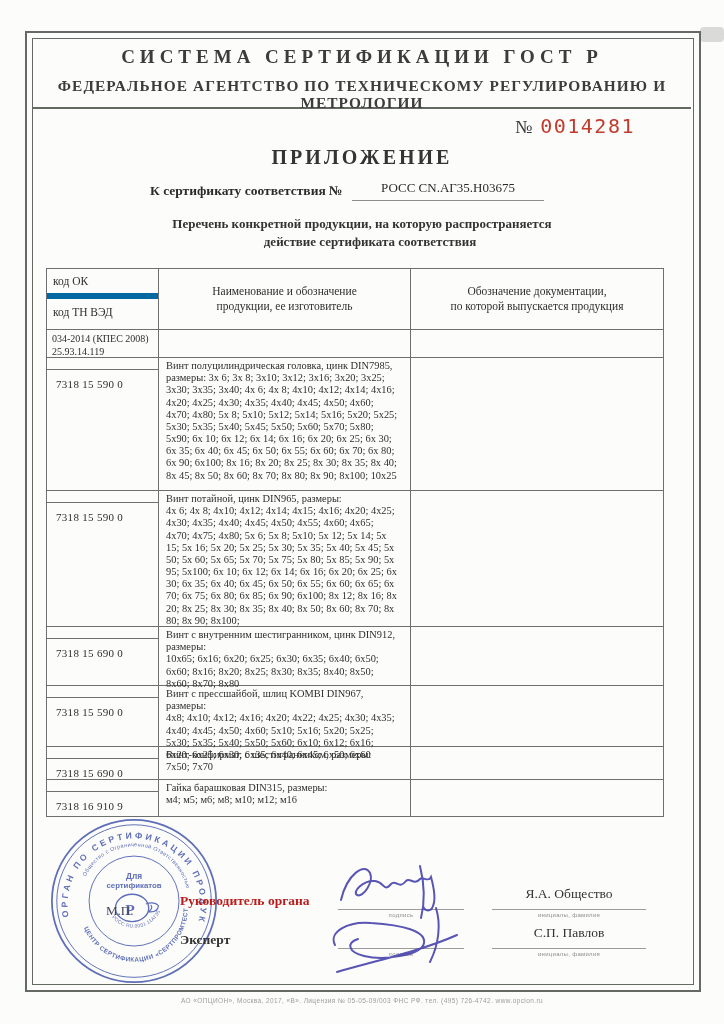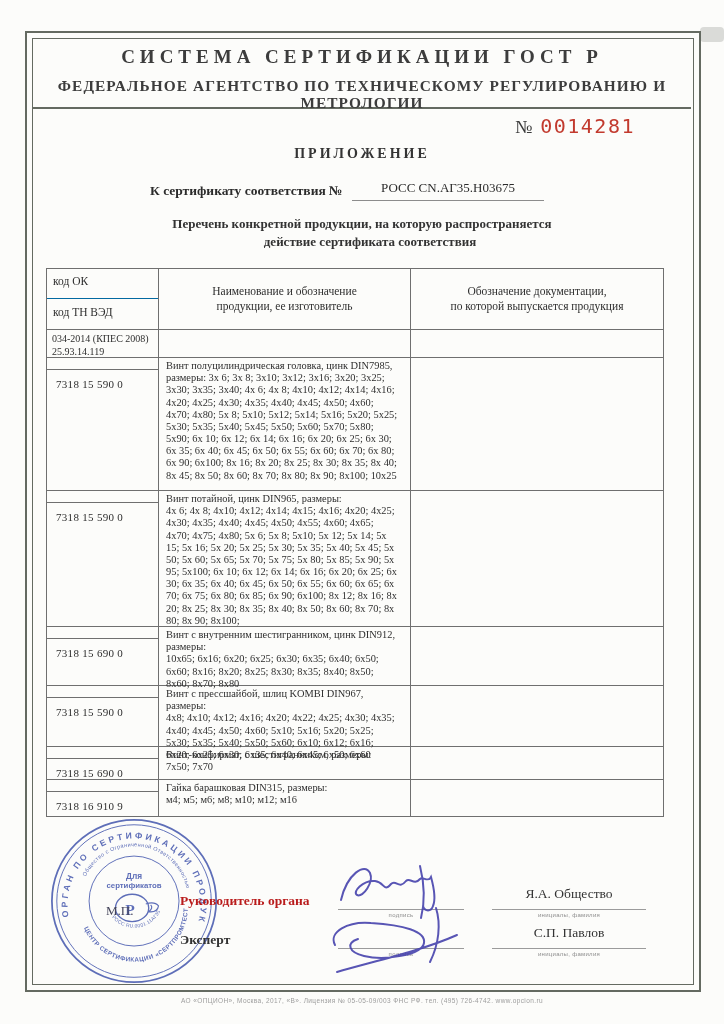--- a/index.html
+++ b/index.html
@@ -8,39 +8,39 @@
   .frame-outer{position:absolute;left:25px;top:31px;width:672px;height:957px;border:2px solid #646a61;}
   .frame-inner{position:absolute;left:32px;top:38px;width:660px;height:945px;border:1px solid #646a61;}
   .header-rule{position:absolute;left:33px;top:107px;width:658px;border-top:2px solid #646a61;}
   .t1{position:absolute;left:40px;right:40px;top:46px;text-align:center;font-size:19px;font-weight:bold;
       letter-spacing:5px;color:#3c3c3c;}
   .t2{position:absolute;left:36px;right:36px;top:78px;text-align:center;font-size:14.5px;font-weight:bold;
       letter-spacing:1px;color:#3c3c3c;transform:scaleX(1.06);}
   .formnum{position:absolute;left:515px;top:114px;white-space:nowrap;}
   .formnum .nsign{font-size:18px;color:#3a3a3a;margin-right:8px;}
   .formnum .digits{font-family:"DejaVu Sans Mono",monospace;font-size:20px;color:#c23a2e;letter-spacing:1.5px;text-align:right;}
-  .doc-title{position:absolute;left:0;right:0;top:146px;text-align:center;font-size:14px;font-weight:bold;
+  .doc-title{position:absolute;left:0;right:0;top:146px;text-align:center;font-size:20px;font-weight:bold;
       letter-spacing:3px;color:#343434;}
   .certrow{position:absolute;left:0;right:30px;top:183px;text-align:center;font-size:13.5px;}
   .certrow .lbl{font-weight:bold;}
   .certrow .val{display:inline-block;min-width:180px;text-align:center;font-size:13px;
       border-bottom:1px solid #8c8c8c;padding:0 6px 4px 6px;margin-left:6px;vertical-align:baseline;
       transform:translateY(-3px);}
   .sub1{position:absolute;left:0;right:0;top:216px;text-align:center;font-size:13px;font-weight:bold;color:#333;}
   .sub2{position:absolute;left:16px;right:0;top:234px;text-align:center;font-size:13px;font-weight:bold;color:#333;}
   
   .tbl{position:absolute;left:46px;top:268px;width:618px;border:1px solid #6f6f6f;box-sizing:border-box;
        font-size:10.5px;color:#2e2e2e;}
   .trow{display:flex;border-bottom:1px solid #6f6f6f;box-sizing:border-box;}
   .trow:last-child{border-bottom:none;}
   .c1{width:112px;border-right:1px solid #6f6f6f;box-sizing:border-box;}
   .c2{width:252px;border-right:1px solid #6f6f6f;box-sizing:border-box;}
   .c3{flex:1;}
   .hrow{height:61px;}
-  .h1a{height:30px;border-bottom:1px solid #0369a1;box-sizing:border-box;padding:6px 0 12px 6px;font-size:11.5px;}
+  .h1a{height:30px;border-bottom:6px solid #0369a1;box-sizing:border-box;padding:6px 0 12px 6px;font-size:11.5px;}
   .h1b{padding:7px 0 0 6px;font-size:11.5px;}
   .hc{display:flex;align-items:center;justify-content:center;text-align:center;
       font-size:11.5px;line-height:1.3;white-space:pre-line;}
   .rowA{height:28px;}
   .rowA .c1{font-size:10px;line-height:1.3;padding:2px 0 0 5px;}
   .spacer{height:12px;border-bottom:1px solid #6f6f6f;box-sizing:border-box;}
   .code{padding:8px 0 0 9px;font-size:11px;letter-spacing:0.3px;}
   .desc{padding:2px 12px 2px 7px;font-size:10.4px;line-height:1.17;white-space:pre-line;}
   .b1{height:133px;} .b2{height:136px;} .b3{height:59px;} .b4{height:61px;} .b5{height:33px;} .b6{height:36px;}
   

